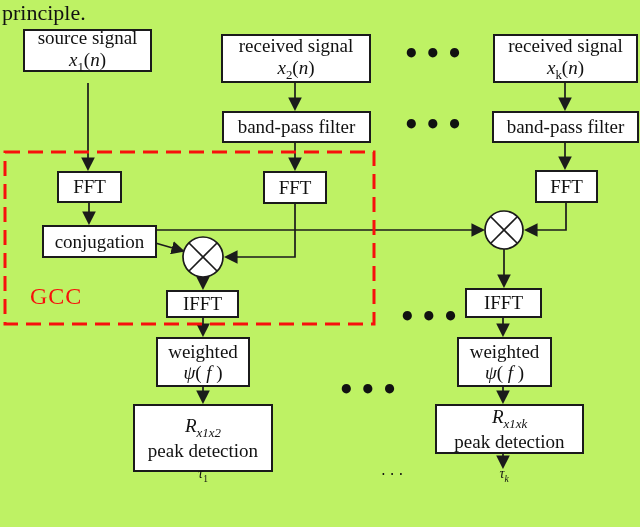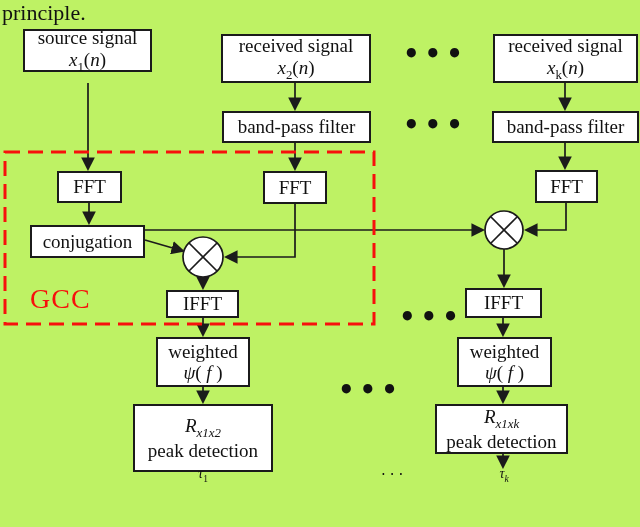--- a/index.html
+++ b/index.html
@@ -7,21 +7,21 @@
        font-family:"Liberation Serif","DejaVu Serif",serif;color:#111;}
   .stage{position:relative;width:640px;height:527px;background:#bef264;}
   .stage svg{position:absolute;left:0;top:0;z-index:1;}
   .lead{position:absolute;left:2px;top:0;font-size:22px;z-index:2;}
   .box{position:absolute;z-index:3;box-sizing:border-box;border:2px solid #1b1b1b;
        background:#fff;display:flex;flex-direction:column;align-items:center;
        justify-content:center;text-align:center;line-height:1.12;font-size:19px;}
   .box .bl{white-space:nowrap;}
   sub{font-size:0.68em;}
   .gcc-label{position:absolute;left:30px;top:283px;z-index:3;color:#f7100c;
-       font-size:28px;letter-spacing:1px;}
+       font-size:24px;letter-spacing:1px;}
   .dots{position:absolute;z-index:3;font-family:"DejaVu Sans",sans-serif;
        font-size:26px;letter-spacing:5px;line-height:1;color:#111;font-weight:bold;}
   .dots.small{font-size:15px;letter-spacing:4px;font-weight:normal;}
   .tau{position:absolute;z-index:3;font-size:14px;width:44px;text-align:center;}
   .caption{position:absolute;left:0;top:499px;width:640px;text-align:center;
        font-size:22px;z-index:2;}
   i{font-style:italic;}
 </style>
 </head>
 <body>
@@ -105,21 +105,21 @@
   <div class="box" style="left:57px;top:171px;width:65px;height:32px;">
     <div class="bl">FFT</div>
   </div>
   <div class="box" style="left:263px;top:171px;width:64px;height:33px;">
     <div class="bl">FFT</div>
   </div>
   <div class="box" style="left:535px;top:170px;width:63px;height:33px;">
     <div class="bl">FFT</div>
   </div>
 
-  <div class="box" style="left:30px;top:225px;width:115px;height:33px;font-family:Liberation Serif, serif;">
+  <div class="box" style="left:42px;top:225px;width:115px;height:33px;font-family:Liberation Serif, serif;">
     <div class="bl">conjugation</div>
   </div>
 
   <div class="box" style="left:166px;top:290px;width:73px;height:28px;">
     <div class="bl">IFFT</div>
   </div>
   <div class="box" style="left:465px;top:288px;width:77px;height:30px;">
     <div class="bl">IFFT</div>
   </div>
 
@@ -129,21 +129,21 @@
   </div>
   <div class="box" style="left:457px;top:337px;width:95px;height:50px;">
     <div class="bl">weighted</div>
     <div class="bl"><i>ψ</i><span>( </span><i>f</i><span> )</span></div>
   </div>
 
   <div class="box" style="left:133px;top:404px;width:140px;height:68px;">
     <div class="bl"><i>R</i><sub><i>x1x2</i></sub></div>
     <div class="bl">peak detection</div>
   </div>
-  <div class="box" style="left:435px;top:404px;width:133px;height:50px;">
+  <div class="box" style="left:435px;top:404px;width:149px;height:50px;">
     <div class="bl"><i>R</i><sub><i>x1xk</i></sub></div>
     <div class="bl">peak detection</div>
   </div>
 
   <div class="dots" style="left:403px;top:41px;">•••</div>
   <div class="dots" style="left:403px;top:112px;">•••</div>
   <div class="dots" style="left:399px;top:304px;">•••</div>
   <div class="dots" style="left:338px;top:377px;">•••</div>
   <div class="dots small" style="left:381px;top:468px;">···</div>
 

